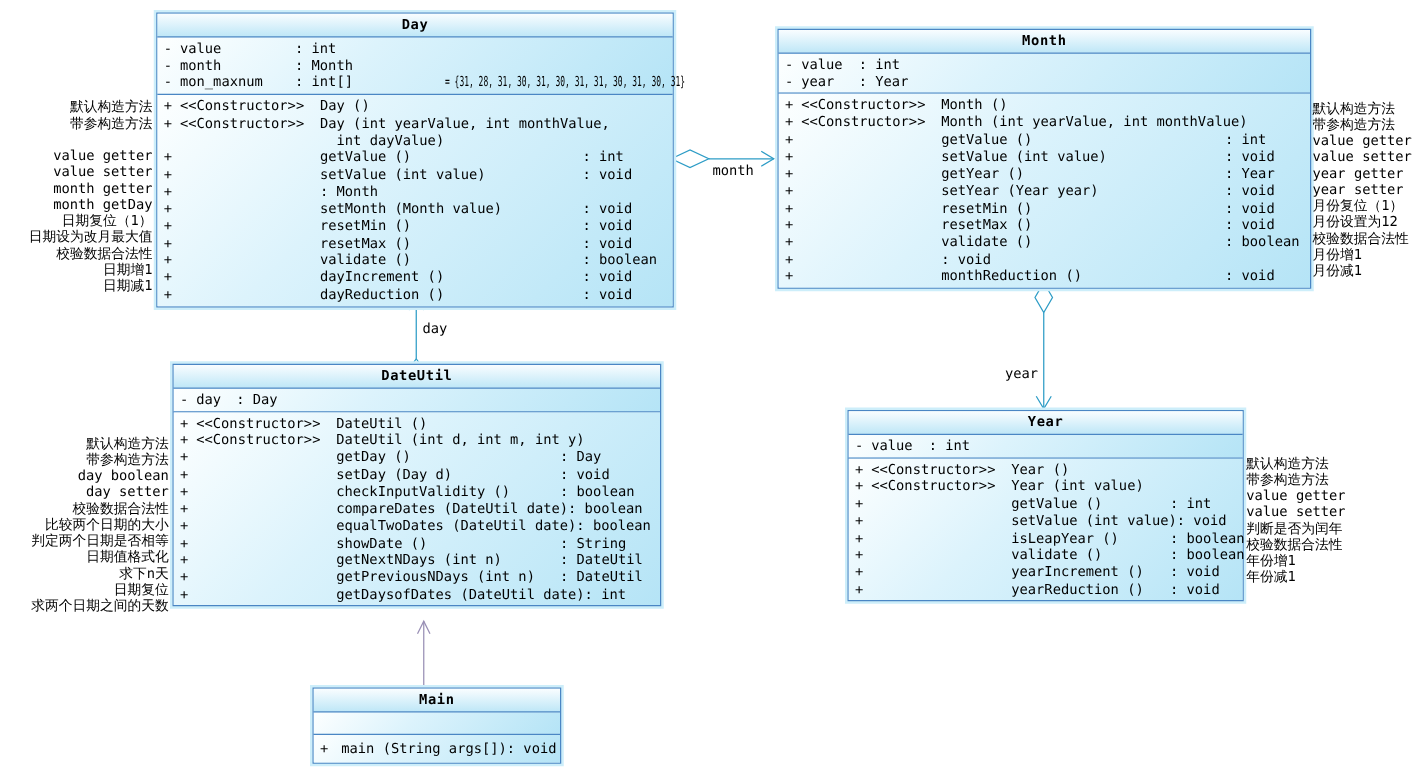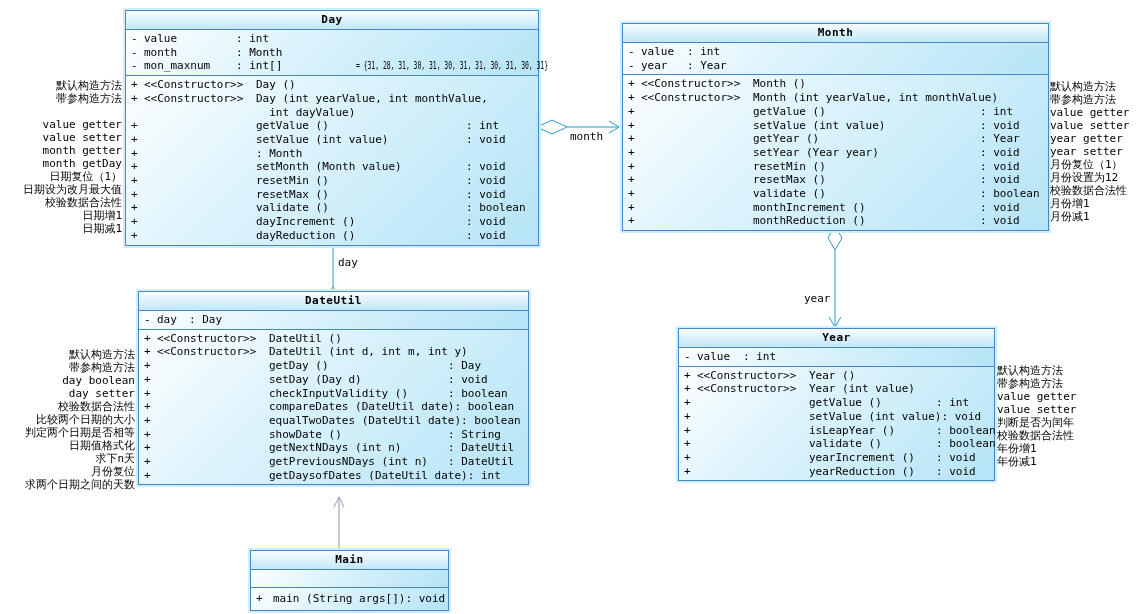--- a/index.html
+++ b/index.html
@@ -107,21 +107,21 @@
     <div class="uml-methods">
         <div class="row"><span class="vis">+</span><span class="st">&lt;&lt;Constructor&gt;&gt;</span><span class="nm">Month ()</span><span class="ty"></span></div>
         <div class="row"><span class="vis">+</span><span class="st">&lt;&lt;Constructor&gt;&gt;</span><span class="nm">Month (int yearValue, int monthValue)</span><span class="ty"></span></div>
         <div class="row"><span class="vis">+</span><span class="st"></span><span class="nm">getValue ()</span><span class="ty">: int</span></div>
         <div class="row"><span class="vis">+</span><span class="st"></span><span class="nm">setValue (int value)</span><span class="ty">: void</span></div>
         <div class="row"><span class="vis">+</span><span class="st"></span><span class="nm">getYear ()</span><span class="ty">: Year</span></div>
         <div class="row"><span class="vis">+</span><span class="st"></span><span class="nm">setYear (Year year)</span><span class="ty">: void</span></div>
         <div class="row"><span class="vis">+</span><span class="st"></span><span class="nm">resetMin ()</span><span class="ty">: void</span></div>
         <div class="row"><span class="vis">+</span><span class="st"></span><span class="nm">resetMax ()</span><span class="ty">: void</span></div>
         <div class="row"><span class="vis">+</span><span class="st"></span><span class="nm">validate ()</span><span class="ty">: boolean</span></div>
-        <div class="row"><span class="vis">+</span><span class="st"></span><span class="nm">monthIncrement ()</span><span class="ty">: void</span></div>
+        <div class="row"><span class="vis">+</span><span class="st"></span><span class="ty">: void</span></div>
         <div class="row"><span class="vis">+</span><span class="st"></span><span class="nm">monthReduction ()</span><span class="ty">: void</span></div>
       </div>
   </div>
 
   <div class="uml-class" style="left:138px;top:291px;width:389px;--anm:32px;--aty:80px;--st:112px;--ty:80px;">
     <div class="uml-title">DateUtil</div>
     <div class="uml-attrs">
         <div class="row attr"><span class="vis">-</span><span class="anm">day</span><span class="ty">: Day</span><span class="def"></span></div>
       </div>
     <div class="uml-methods">
@@ -194,21 +194,21 @@
   <div class="notes r" style="left:0px;top:348px;width:135px;line-height:13.6px;">
       <div class="nline">默认构造方法</div>
       <div class="nline">带参构造方法</div>
       <div class="nline">day boolean</div>
       <div class="nline">day setter</div>
       <div class="nline">校验数据合法性</div>
       <div class="nline">比较两个日期的大小</div>
       <div class="nline">判定两个日期是否相等</div>
       <div class="nline">日期值格式化</div>
       <div class="nline">求下n天</div>
-      <div class="nline">月份复位</div>
+      <div class="nline">日期复位</div>
       <div class="nline">求两个日期之间的天数</div>
     </div>
   <div class="notes l" style="left:997px;top:364px;width:100px;line-height:13.7px;">
       <div class="nline">默认构造方法</div>
       <div class="nline">带参构造方法</div>
       <div class="nline">value getter</div>
       <div class="nline">value setter</div>
       <div class="nline">判断是否为闰年</div>
       <div class="nline">校验数据合法性</div>
       <div class="nline">年份增1</div>

